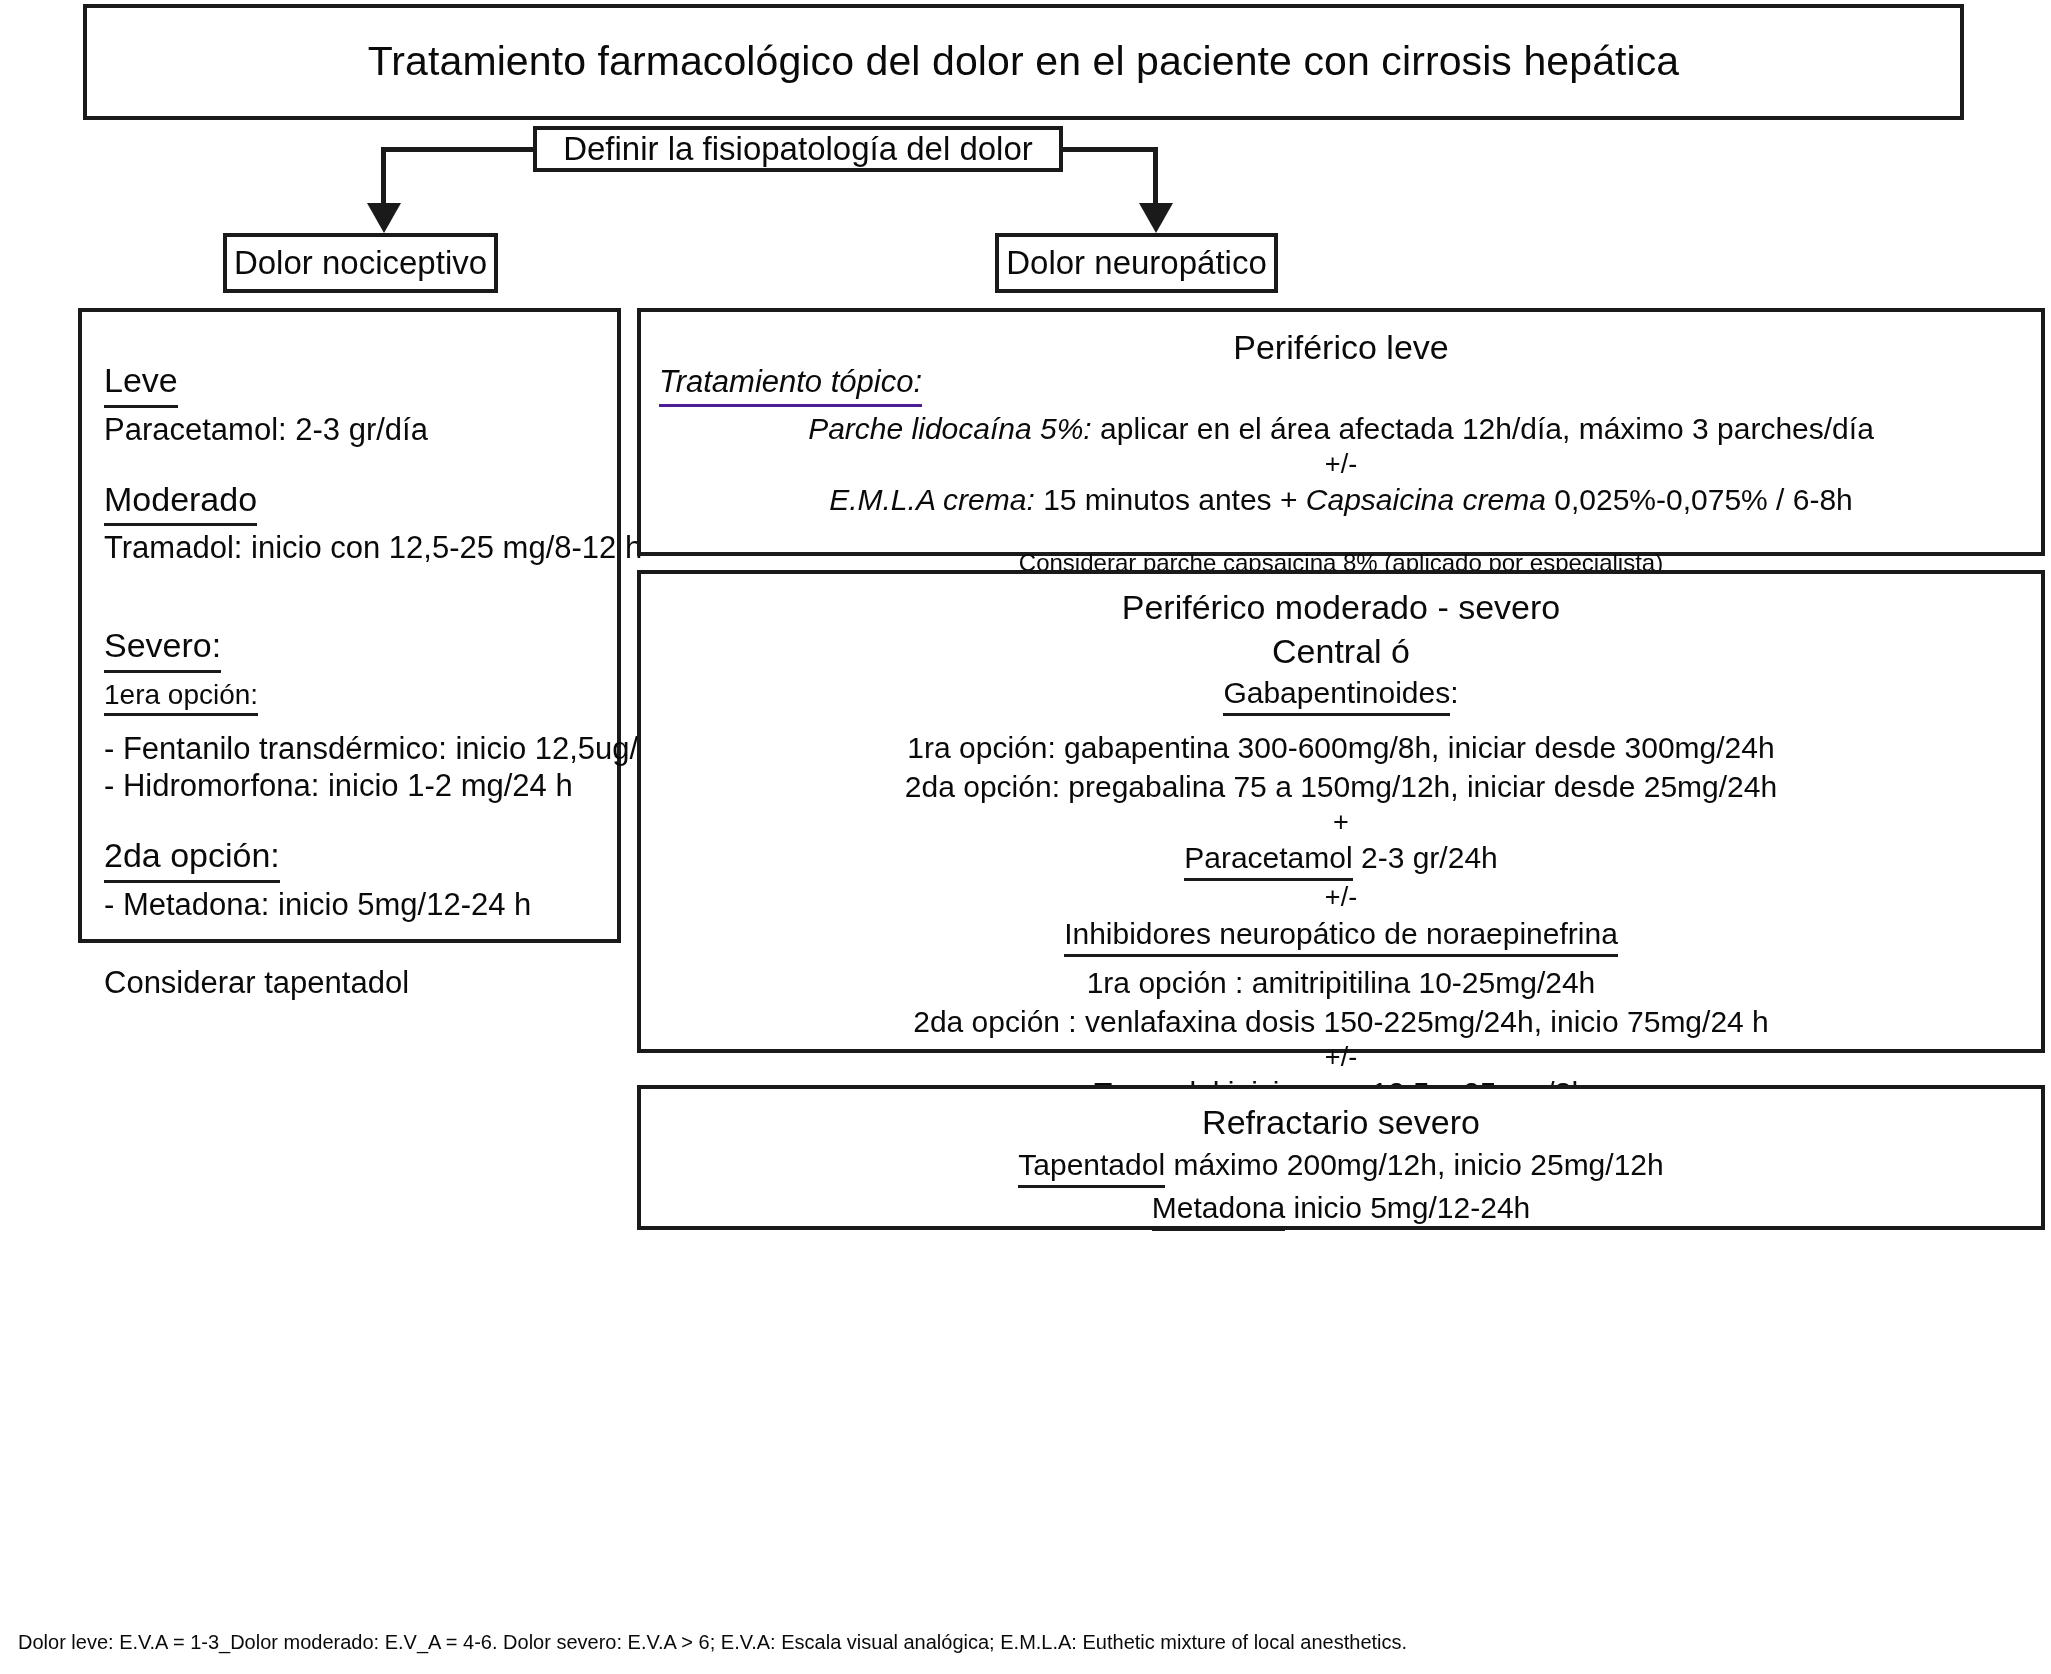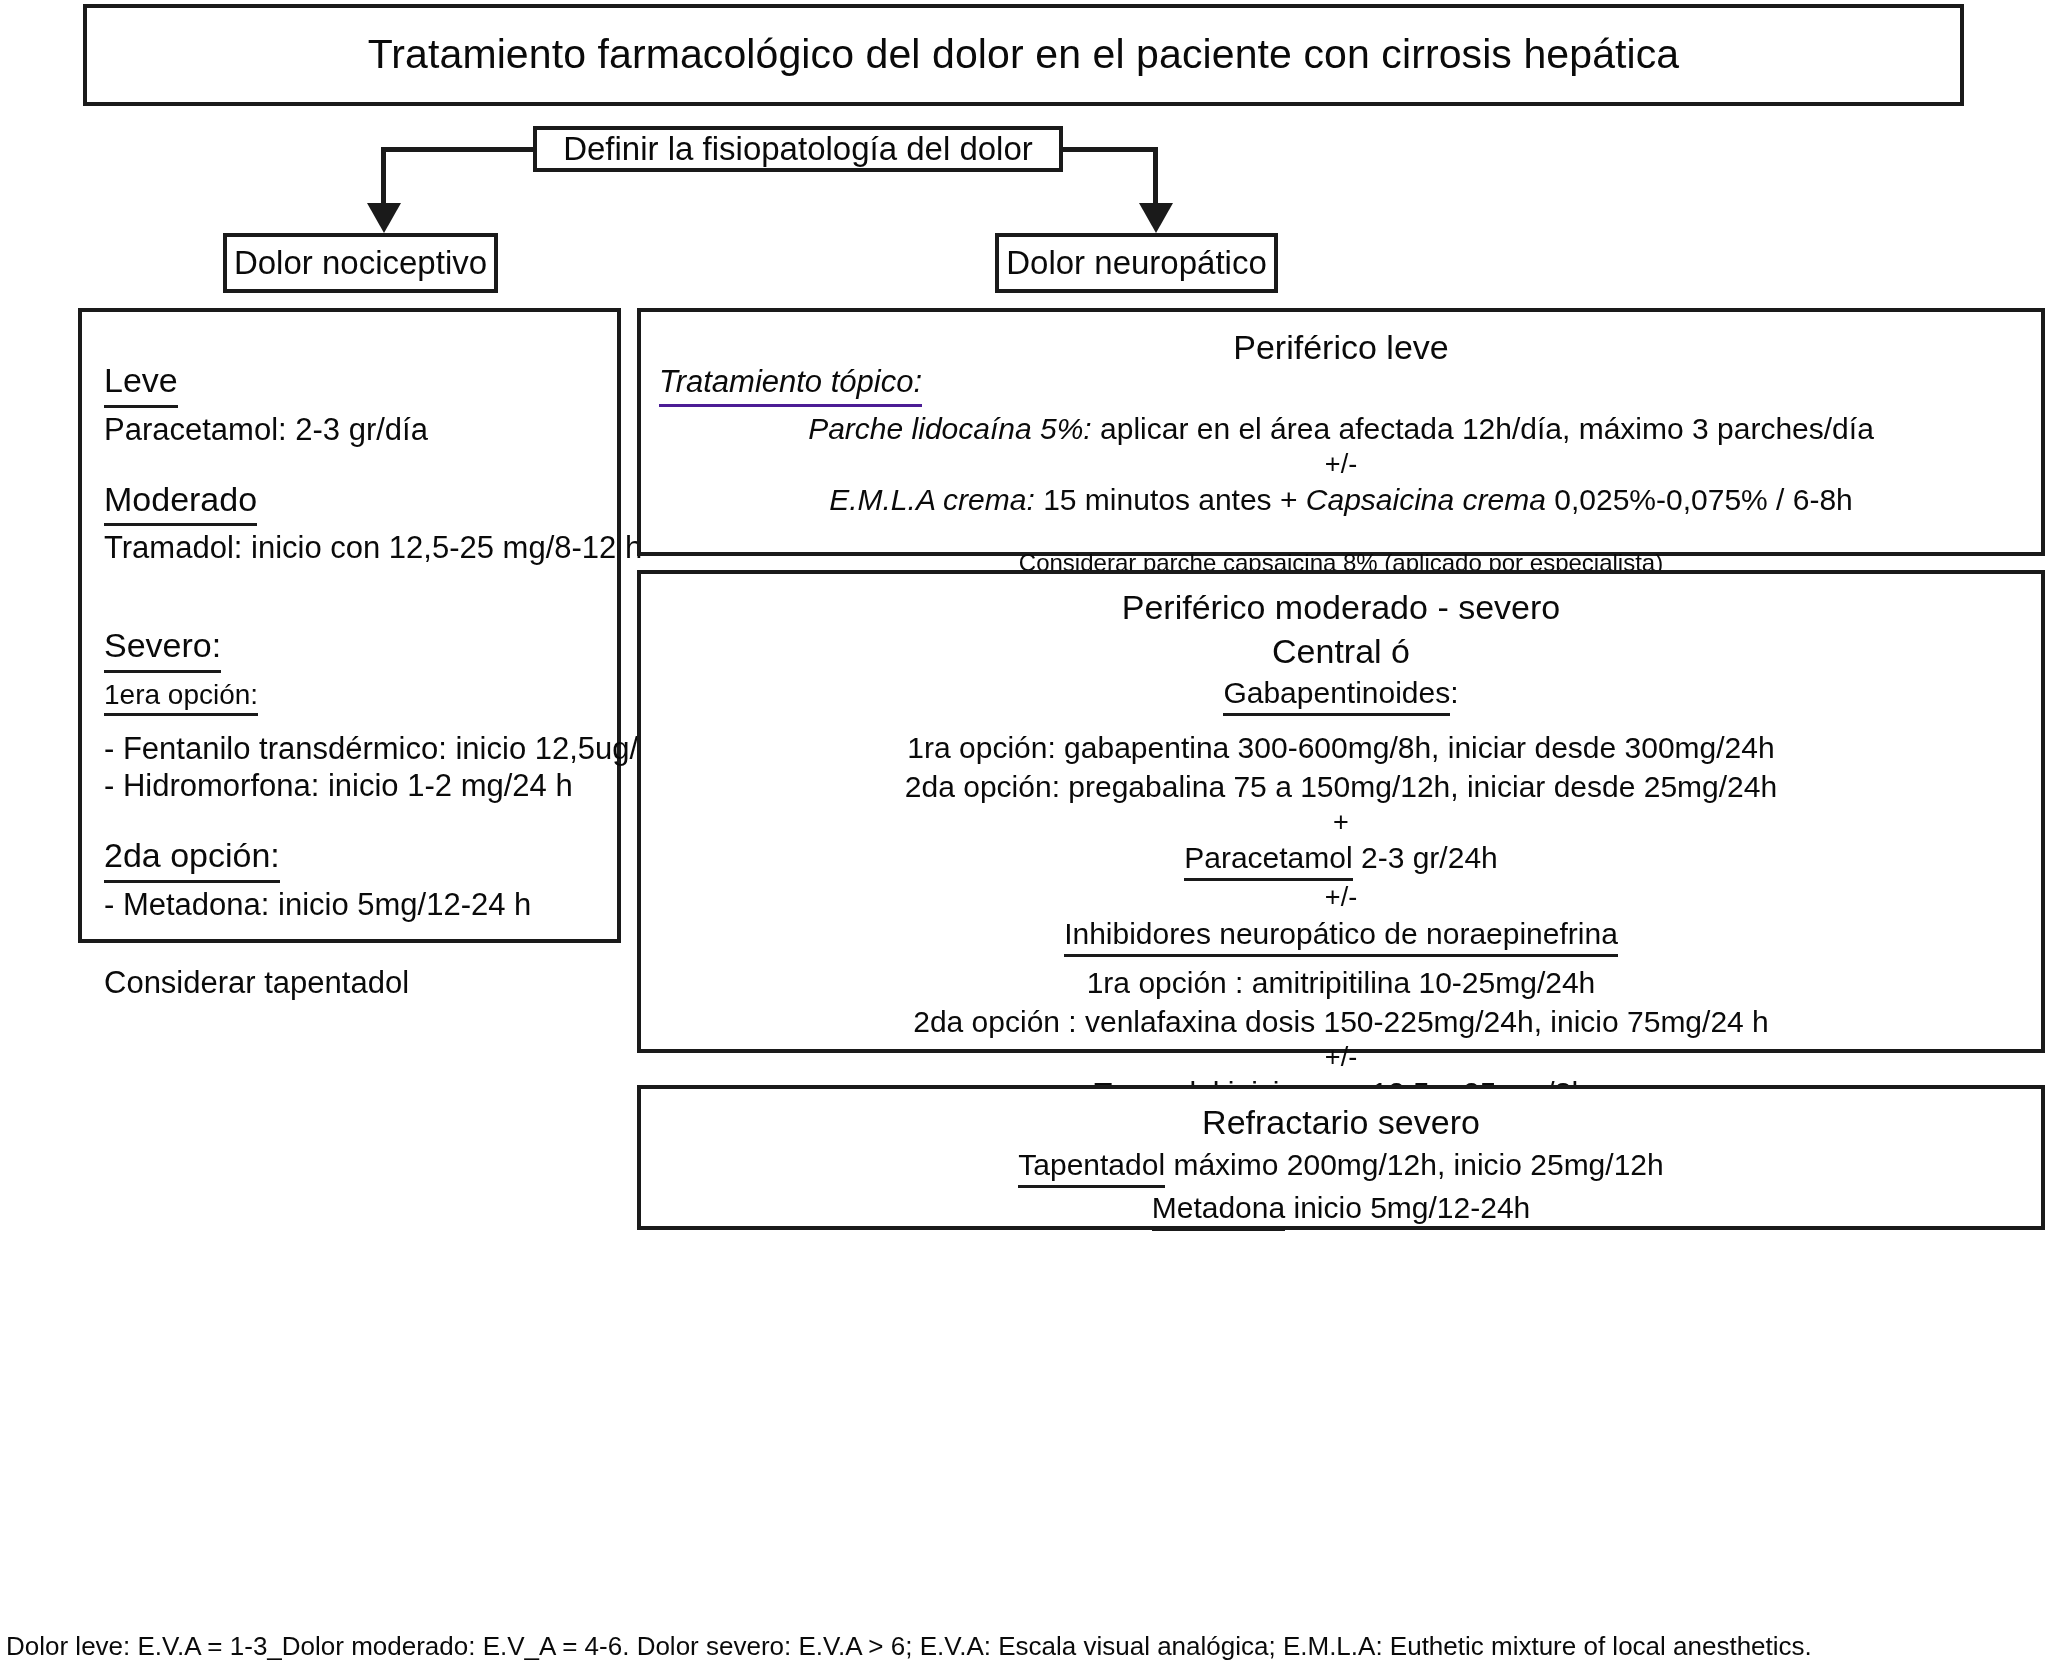--- a/index.html
+++ b/index.html
@@ -22,21 +22,21 @@
   .box {
     position: absolute;
     box-sizing: border-box;
     border: 4px solid #1a1a1a;
     background: #ffffff;
   }
   .title-box {
     left: 83px;
     top: 4px;
     width: 1881px;
-    height: 102px;
+    height: 116px;
     display: flex;
     align-items: center;
     justify-content: center;
   }
   .title-text {
     font-size: 41px;
     line-height: 1.1;
     letter-spacing: 0.1px;
   }
   .define-box {
@@ -179,23 +179,23 @@
   }
   .topical-label {
     font-size: 31px;
     font-style: italic;
     display: inline-block;
     border-bottom: 3px solid #4c1d95;
     padding-bottom: 4px;
   }
   .footnote {
     position: absolute;
-    left: 6px;
+    left: 18px;
     top: 1631px;
-    font-size: 26px;
+    font-size: 20px;
     white-space: nowrap;
   }
 </style>
 </head>
 <body>
 
 <div class="stage">
 
   <div class="box title-box">
     <div class="title-text">Tratamiento farmacológico del dolor en el paciente con cirrosis hepática</div>

